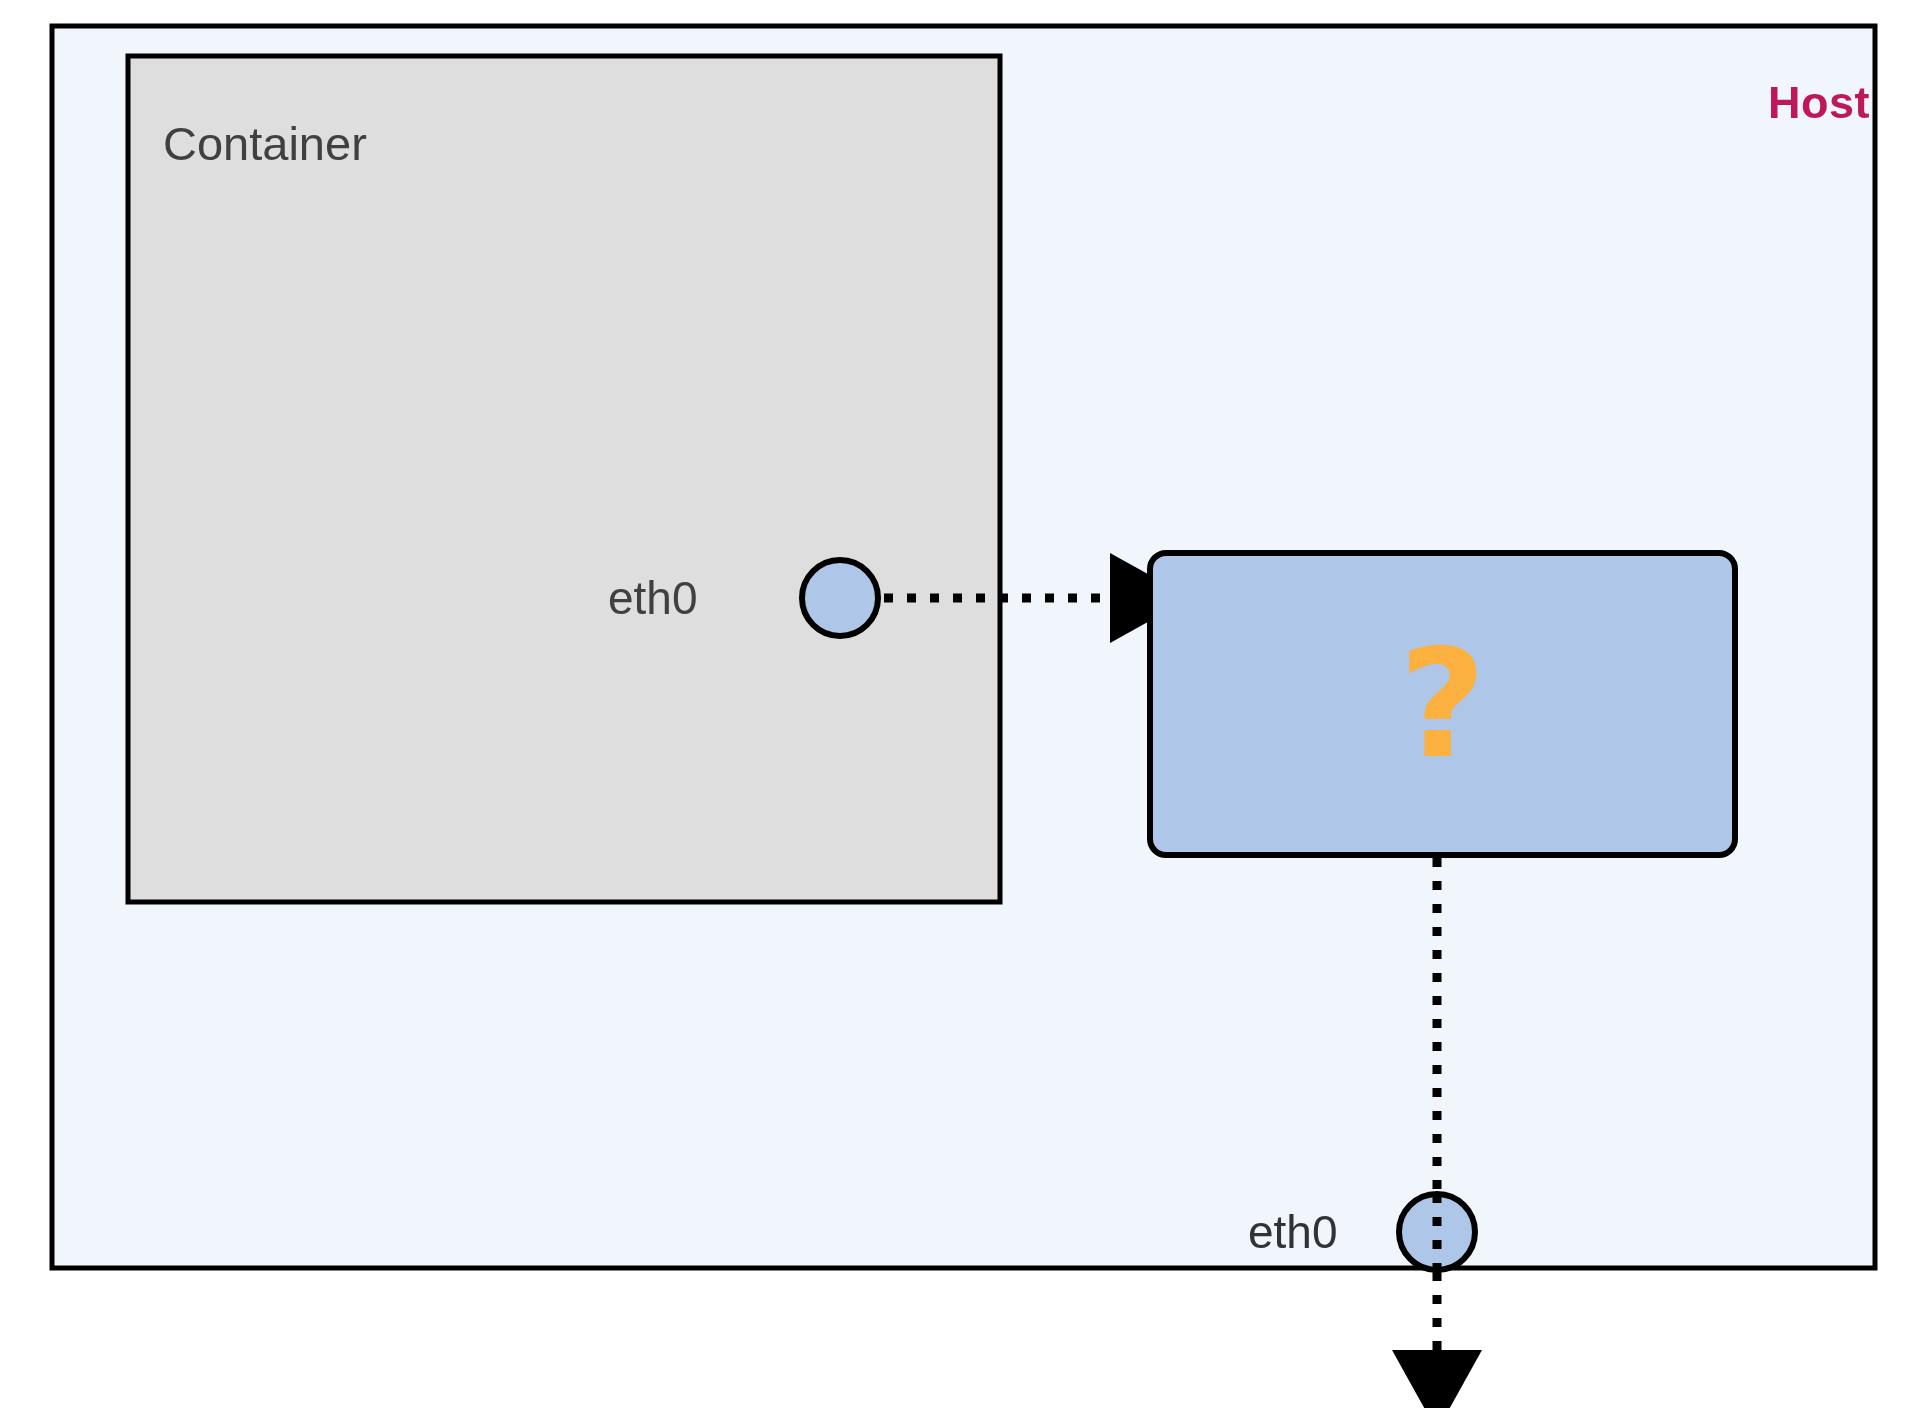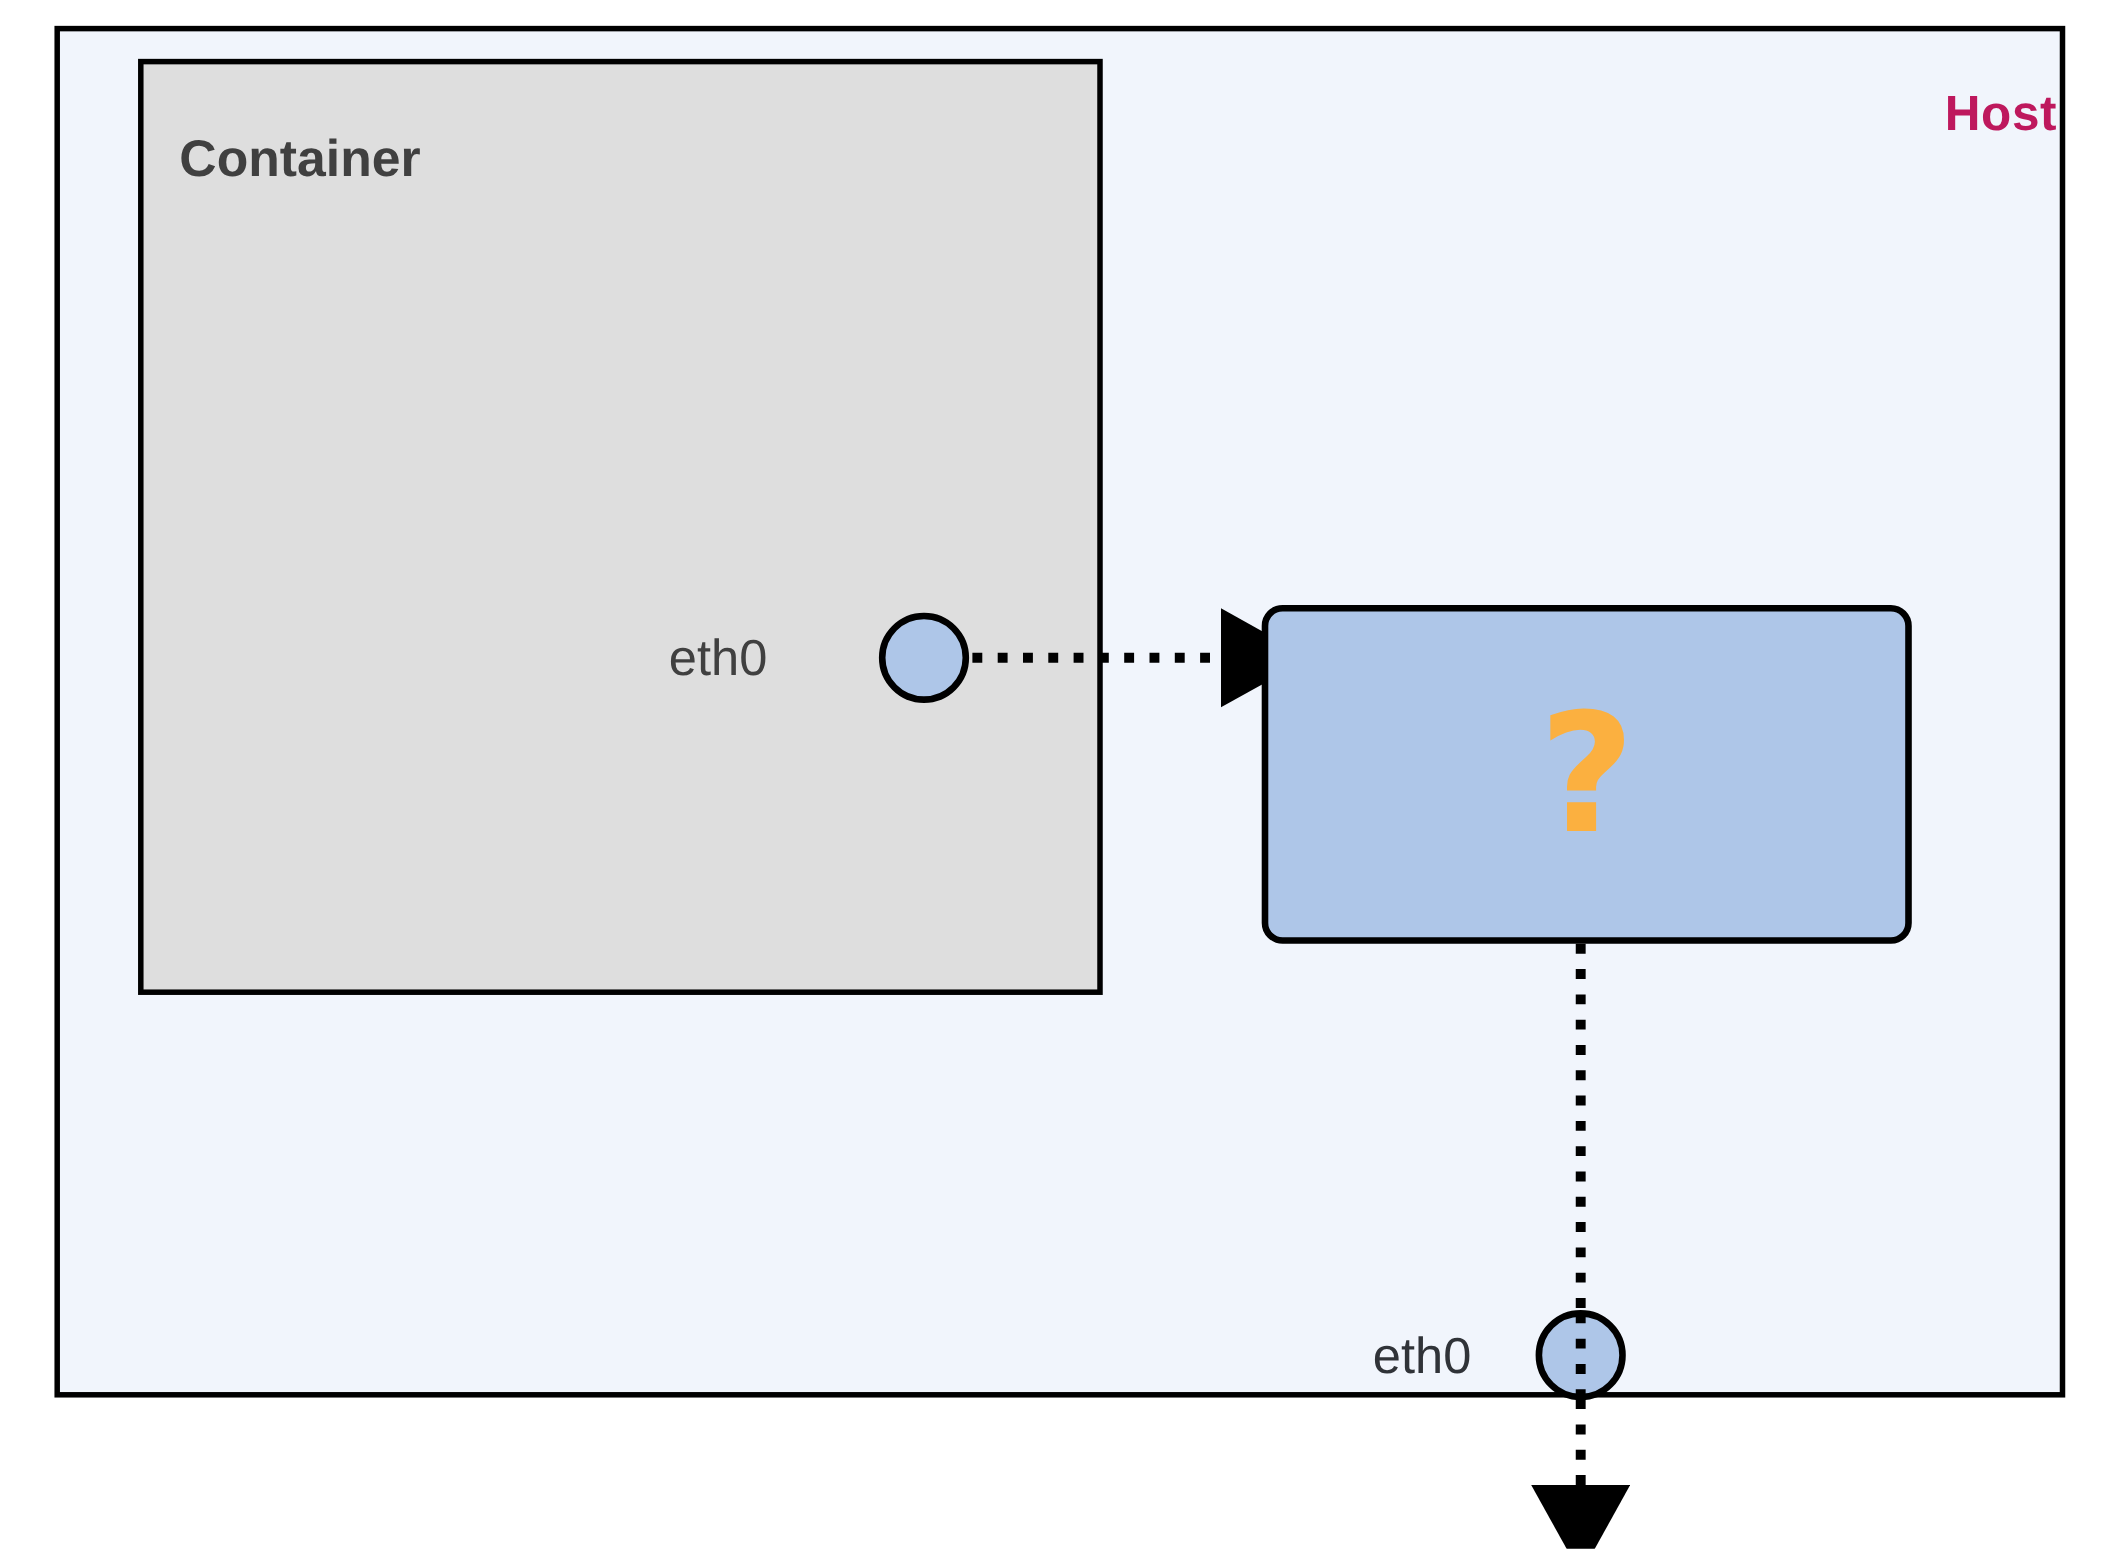--- a/index.html
+++ b/index.html
@@ -36,21 +36,21 @@
     top: 80px;
     font-size: 45px;
     font-weight: bold;
     color: #be185d;
     letter-spacing: 0.5px;
   }
   #container-label {
     left: 163px;
     top: 120px;
     font-size: 47px;
-    font-weight: bold;
+    font-weight: normal;
     color: #404040;
   }
   #eth0-container-label {
     left: 608px;
     top: 575px;
     font-size: 46px;
     color: #404040;
   }
   #eth0-host-label {
     left: 1248px;

